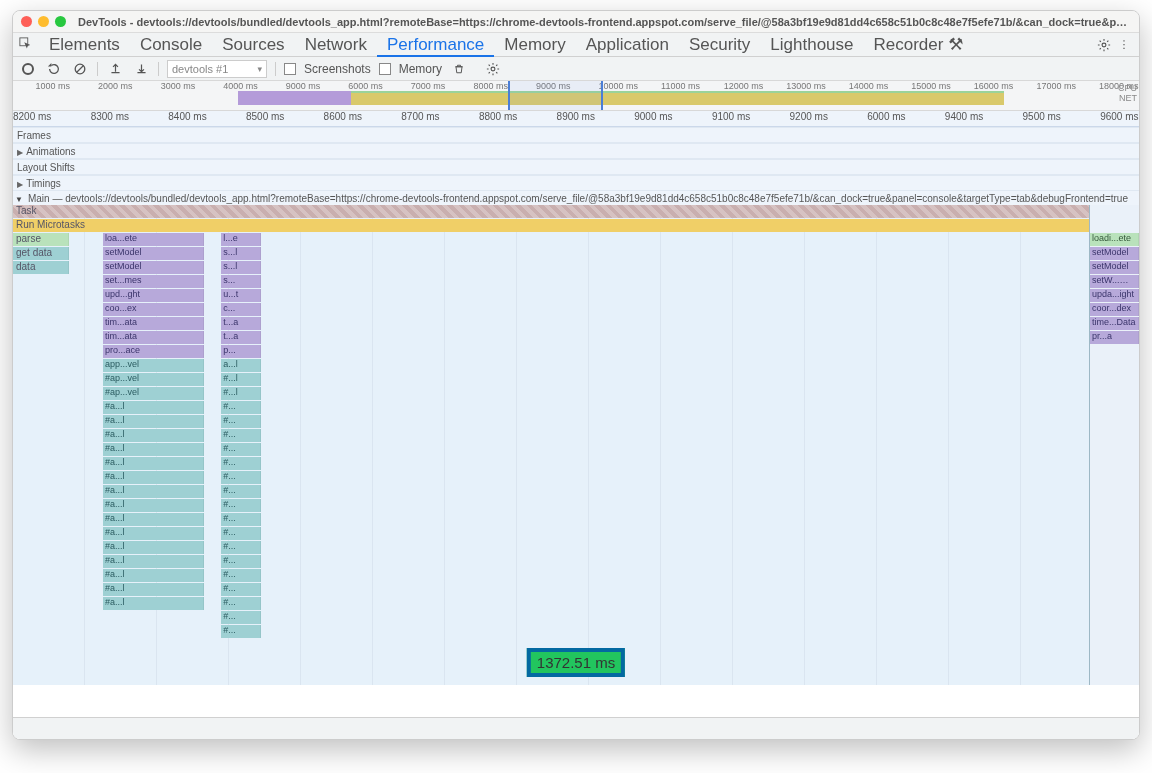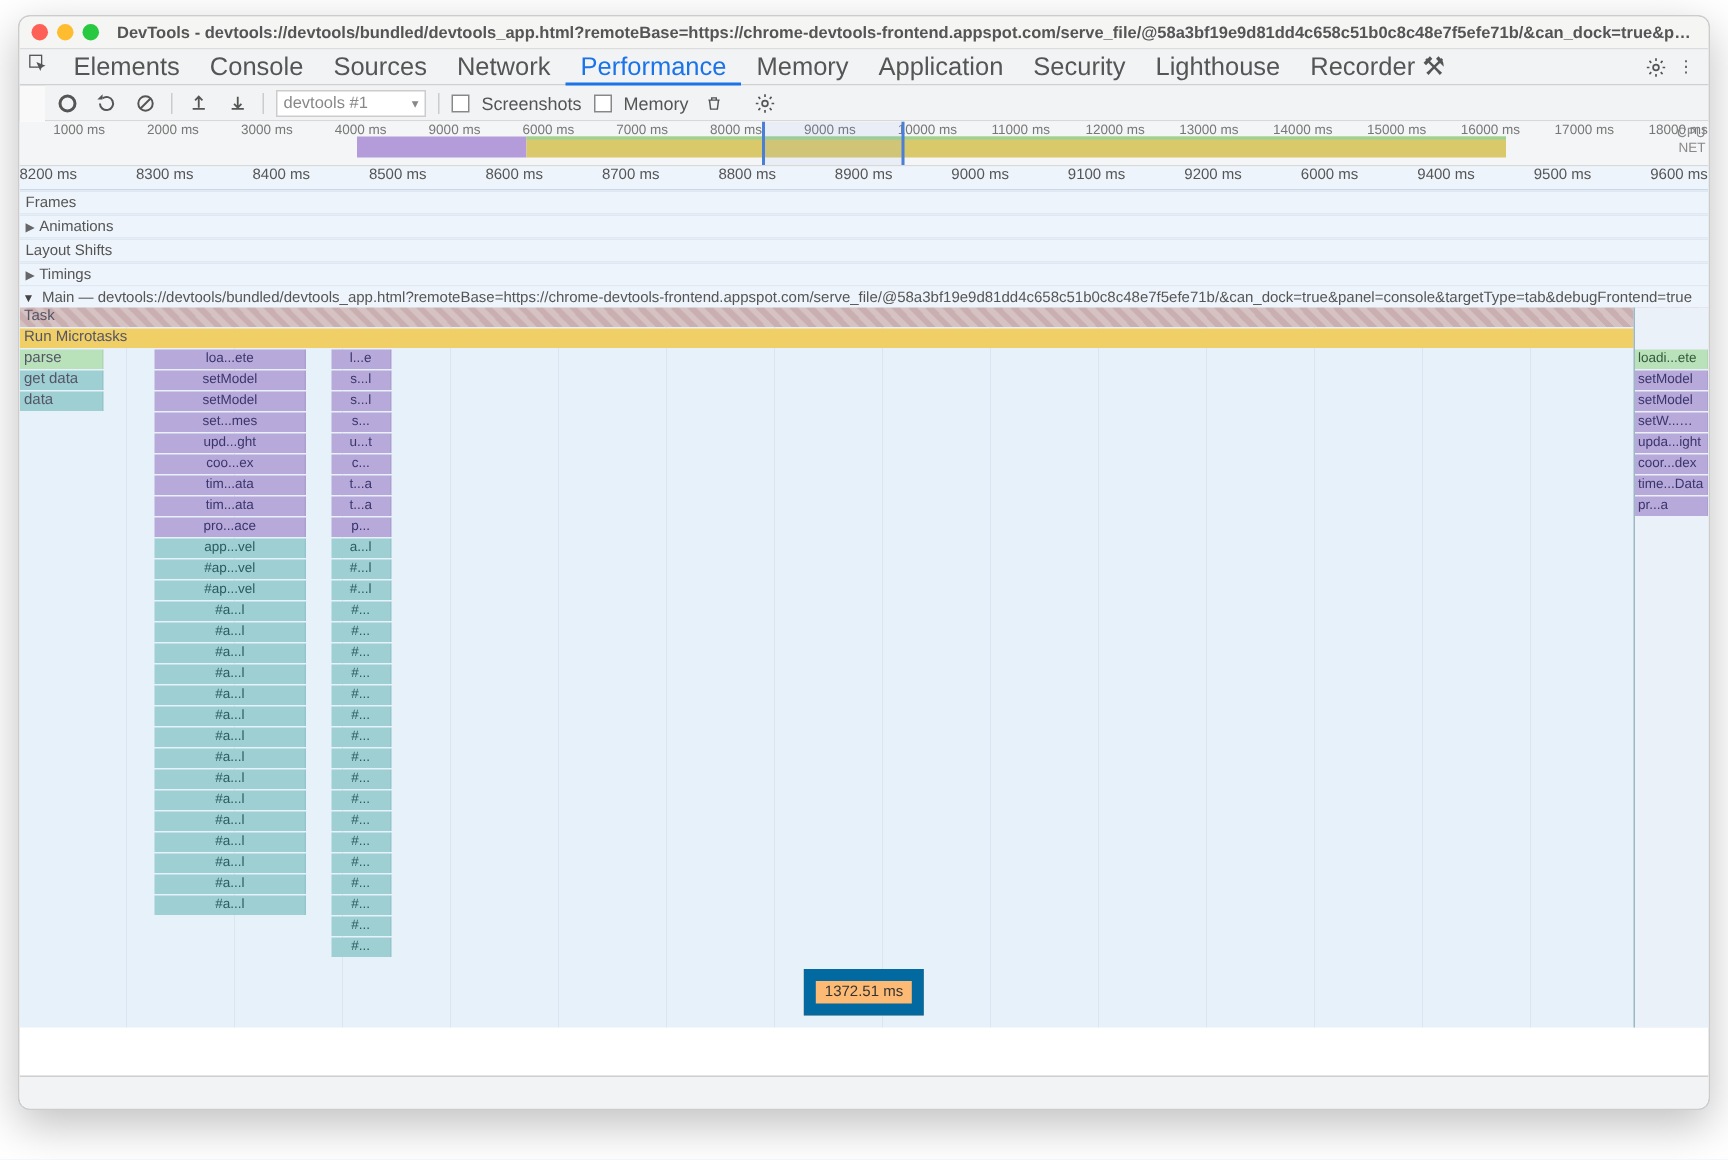--- a/index.html
+++ b/index.html
@@ -67,21 +67,20 @@
   
   .toolbar {
     height: 24px;
     background: #f1f3f4;
     border-bottom: 1px solid #d8d8d8;
     display:flex; align-items:center;
     padding: 0 6px;
     gap: 8px;
     font-size:12px;
     color:#555;
-    margin-left:17px;
   }
   .icon-btn { width:18px; height:18px; display:flex; align-items:center; justify-content:center;}
   .vdiv { width:1px; height:14px; background:#ccc;}
   .recdot { width:12px; height:12px; border-radius:50%; border:2px solid #555;}
   .select {
     width:100px; height:18px; border:1px solid #ccc; background:#fff;
     display:flex; align-items:center; padding:0 4px; font-size:11px; color:#888;
     position:relative;
   }
   .select::after{content:"▾"; position:absolute; right:4px; color:#888; font-size:9px;}
@@ -123,36 +122,36 @@
   .frames-bar { position:absolute; left:60px; right:52px; top:2px; height:12px; background:#c7e3c7; border:1px solid #9cc79c; text-align:center; font-size:9px; color:#466;}
 
   
   .mainrow { height:14px; background:#eef4fb; font-size:10px; color:#555; overflow:hidden; white-space:nowrap;}
   .mainrow .tri.open::before{color:#444;}
   .mainrow-text { display:inline-block; padding-left:2px;}
 
   
   .flame-area { position:relative; height:480px; background:#e6f1fa;}
   .grid-overlay { position:absolute; inset:0; background-image: repeating-linear-gradient(to right, rgba(0,0,0,0) 0, rgba(0,0,0,0) 71px, rgba(0,0,60,0.05) 71px, rgba(0,0,60,0.05) 72px);}
-  .flame-row { position:absolute; left:0; right:0; height:14px;text-align:center;}
+  .flame-row { position:absolute; left:0; right:0; height:14px;}
   .flame-row .lab { position:absolute; left:0; top:0; height:14px; padding:0 3px; font-size:10px; color:#556; z-index:2; overflow:hidden; text-overflow:ellipsis; white-space:nowrap;}
   .seg { position:absolute; top:0; height:13px; font-size:9px; padding:0 2px; overflow:hidden; text-overflow:ellipsis; white-space:nowrap; border-right:1px solid rgba(0,0,0,0.05);}
   .seg.green { background:#b9e2bb; color:#34583a;}
   .seg.yellow { background:#f0cf67; color:#6b5400;}
   .seg.teal { background:#9ed0d3; color:#2b5c61;}
   .seg.task { background: repeating-linear-gradient(45deg,#d6c2c2 0,#d6c2c2 4px,#c9afaf 4px,#c9afaf 8px);}
   .seg.purple { background:#b7a9da; color:#3b356b;}
 
   .right-sliver { position:absolute; right:0; top:0; width:50px; height:100%; border-left:1px solid #9db8c5; background:#eaf1f9;}
   .right-sliver .seg { position:absolute; left:0; width:100%; height:13px;}
 
   .timing-callout {
     position:absolute; bottom:8px; left:50%; transform:translateX(-50%);
-    border:8px solid #0369a1; padding:2px 6px; background:#fdba74;
-    font-size:10px; color:#333;
+    border:4px solid #0369a1; padding:2px 6px; background:#22c55e;
+    font-size:15px; color:#333;
   }
 
   .bottom-tabs {
     height:22px; background:#f1f3f4; border-top:1px solid #d0d0d0;
     display:flex; align-items:center; padding:0 6px; gap:14px; font-size:11px;
   }
   .bottom-tabs .btab { color:#555; }
   .bottom-tabs .btab.sel { color:#1a73e8; }
 </style>
 </head>

